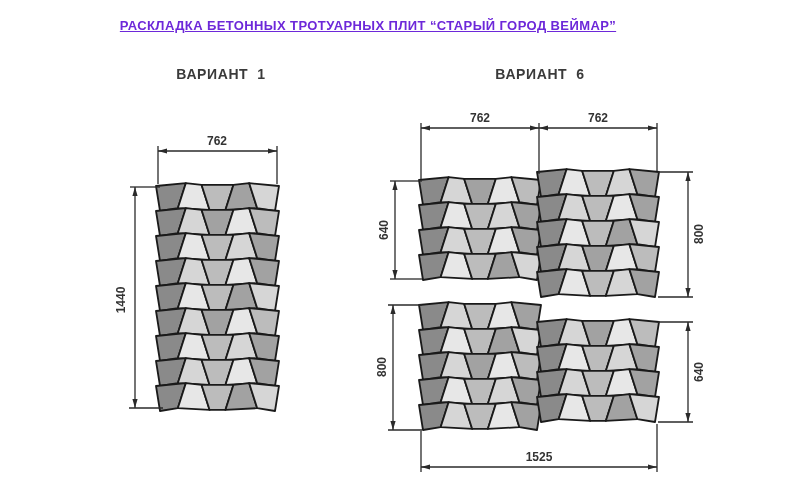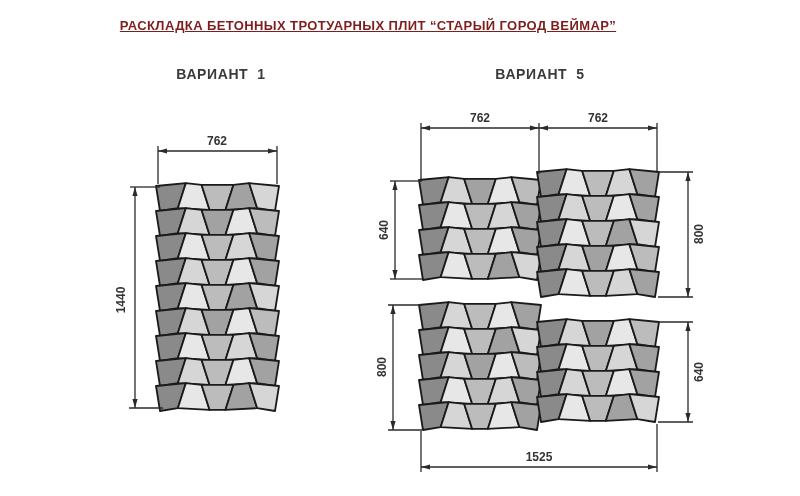--- a/index.html
+++ b/index.html
@@ -10,21 +10,21 @@
     font-family:"Liberation Sans", sans-serif;
     overflow:hidden;
   }
   .title{
     position:absolute;
     left:0; top:18px; width:736px;
     text-align:center;
     font-size:13px;
     font-weight:bold;
     letter-spacing:0.4px;
-    color:#7f1d1d;
+    color:#6d28d9;
     text-decoration:underline;
   }
   .variant-label{
     position:absolute;
     top:66px;
     transform:translateX(-50%);
     font-size:14px;
     font-weight:bold;
     letter-spacing:0.6px;
     color:#3a3a3a;
@@ -33,21 +33,21 @@
   .variant-1{left:221px;}
   .variant-2{left:540px;}
   svg.diagram{position:absolute;left:0;top:0;}
 </style>
 </head>
 <body>
 
 <div class="canvas">
   <div class="title">РАСКЛАДКА БЕТОННЫХ ТРОТУАРНЫХ ПЛИТ “СТАРЫЙ ГОРОД ВЕЙМАР”</div>
   <div class="variant-label variant-1">ВАРИАНТ  1</div>
-  <div class="variant-label variant-2">ВАРИАНТ  5</div>
+  <div class="variant-label variant-2">ВАРИАНТ  6</div>
   <svg class="diagram" id="diagram-svg" width="800" height="496" viewBox="0 0 800 496">
       <g>
         <polygon points="156.0,186.0 185.8,183.2 177.8,208.2 160.0,211.0" fill="#8a8a8a" stroke="#1a1a1a" stroke-width="1.8" stroke-linejoin="round"></polygon>
         <polygon points="185.8,183.2 201.6,184.9 209.6,209.9 177.8,208.2" fill="#e7e7e7" stroke="#1a1a1a" stroke-width="1.8" stroke-linejoin="round"></polygon>
         <polygon points="201.6,184.9 233.4,184.9 225.4,209.9 209.6,209.9" fill="#bcbcbc" stroke="#1a1a1a" stroke-width="1.8" stroke-linejoin="round"></polygon>
         <polygon points="233.4,184.9 249.2,183.2 257.2,208.2 225.4,209.9" fill="#a2a2a2" stroke="#1a1a1a" stroke-width="1.8" stroke-linejoin="round"></polygon>
         <polygon points="249.2,183.2 279.0,186.0 275.0,211.0 257.2,208.2" fill="#d6d6d6" stroke="#1a1a1a" stroke-width="1.8" stroke-linejoin="round"></polygon>
         <polygon points="156.0,211.0 185.8,208.2 177.8,233.2 160.0,236.0" fill="#8a8a8a" stroke="#1a1a1a" stroke-width="1.8" stroke-linejoin="round"></polygon>
         <polygon points="185.8,208.2 201.6,209.9 209.6,234.9 177.8,233.2" fill="#d6d6d6" stroke="#1a1a1a" stroke-width="1.8" stroke-linejoin="round"></polygon>
         <polygon points="201.6,209.9 233.4,209.9 225.4,234.9 209.6,234.9" fill="#a2a2a2" stroke="#1a1a1a" stroke-width="1.8" stroke-linejoin="round"></polygon>

